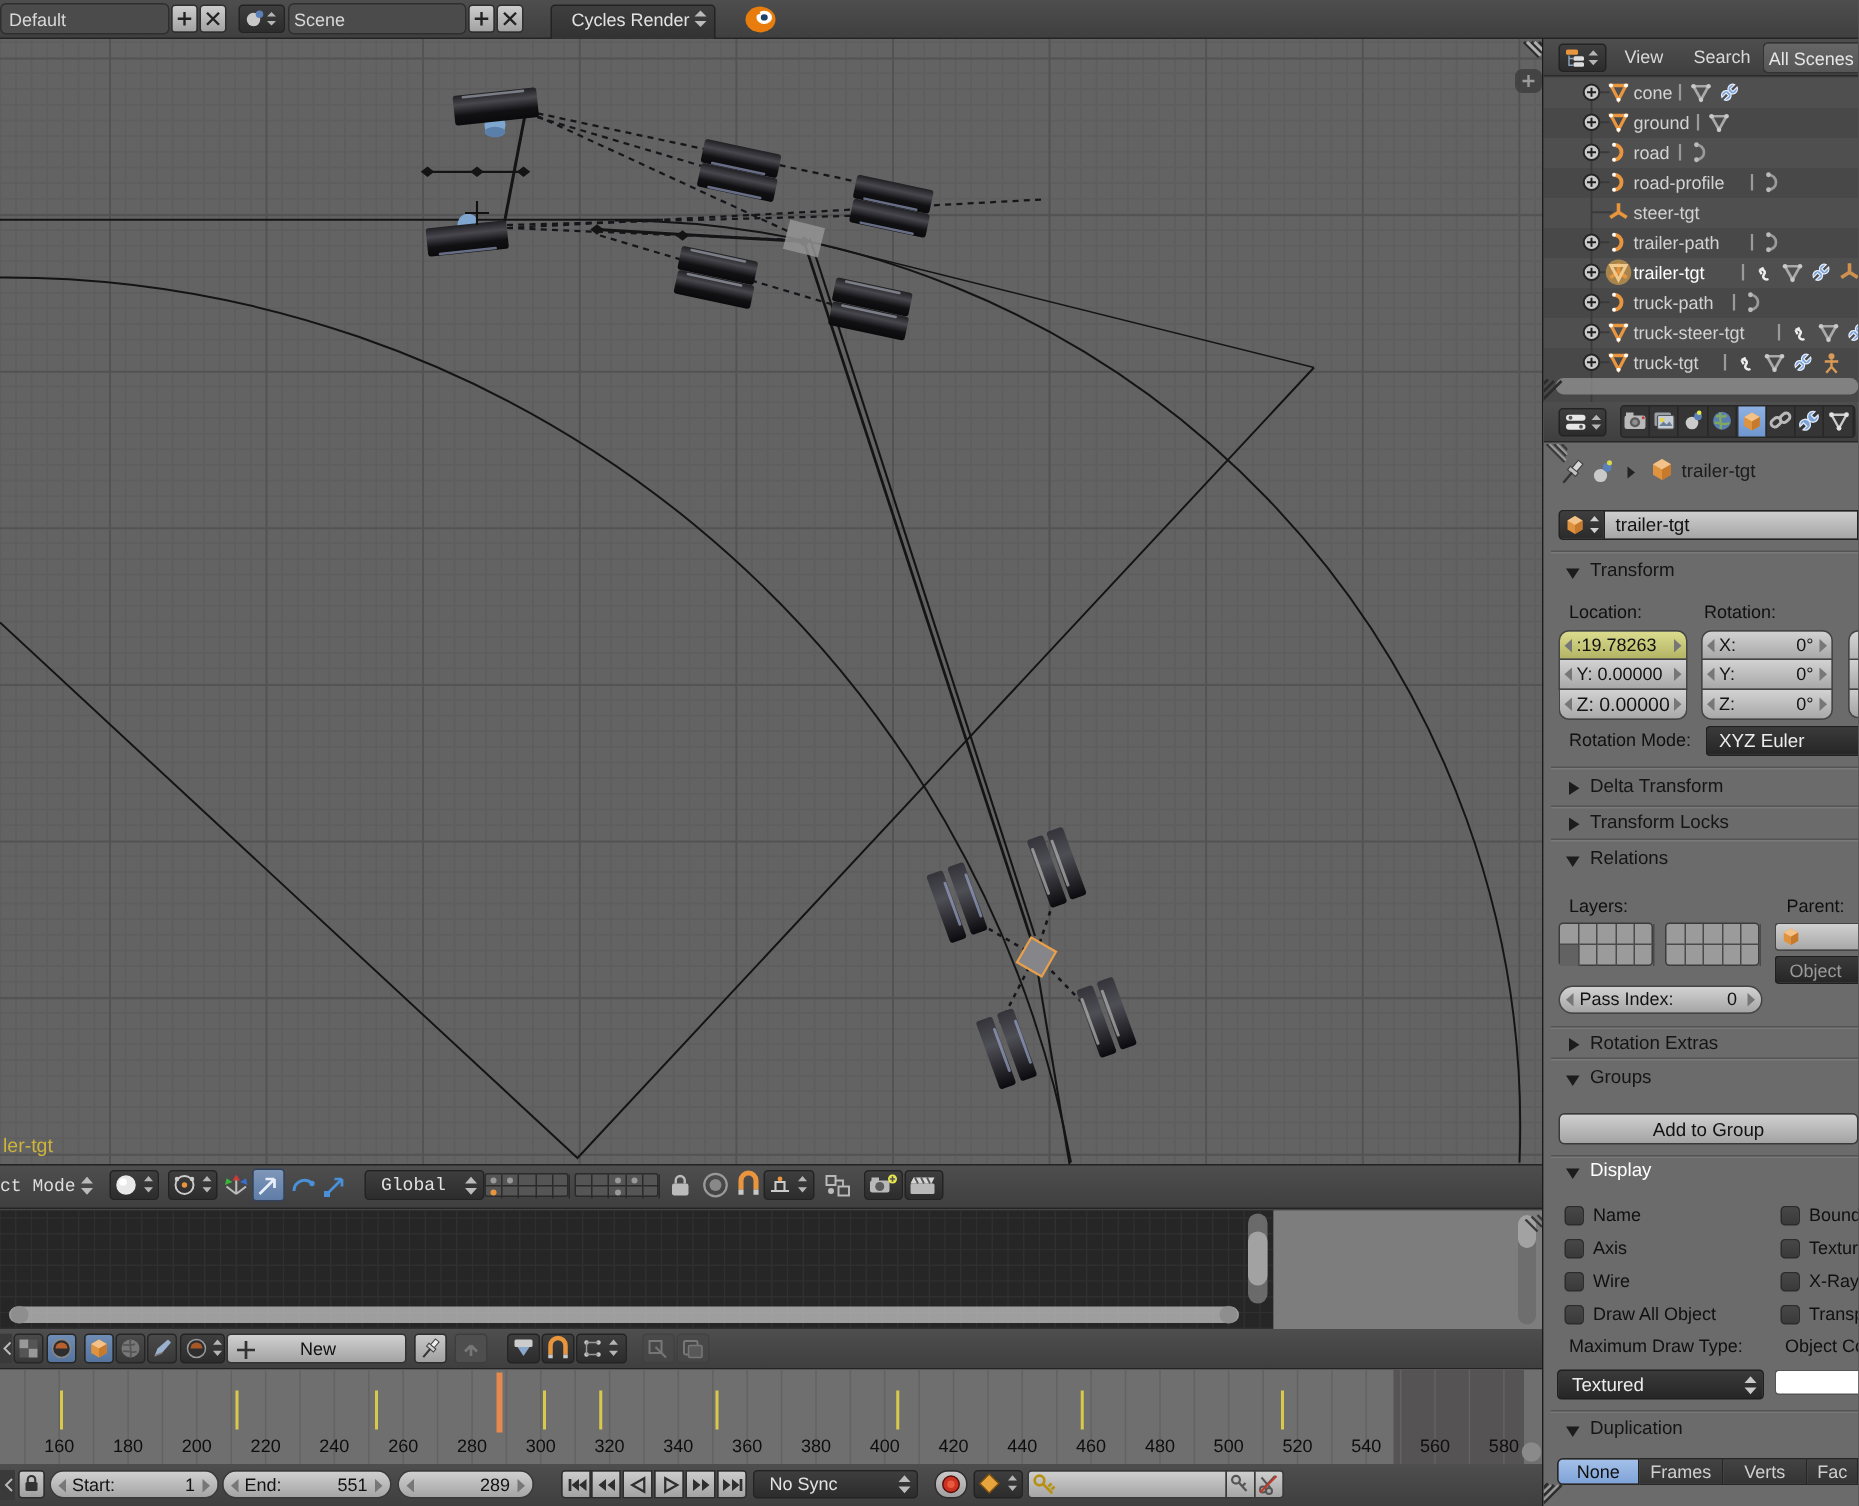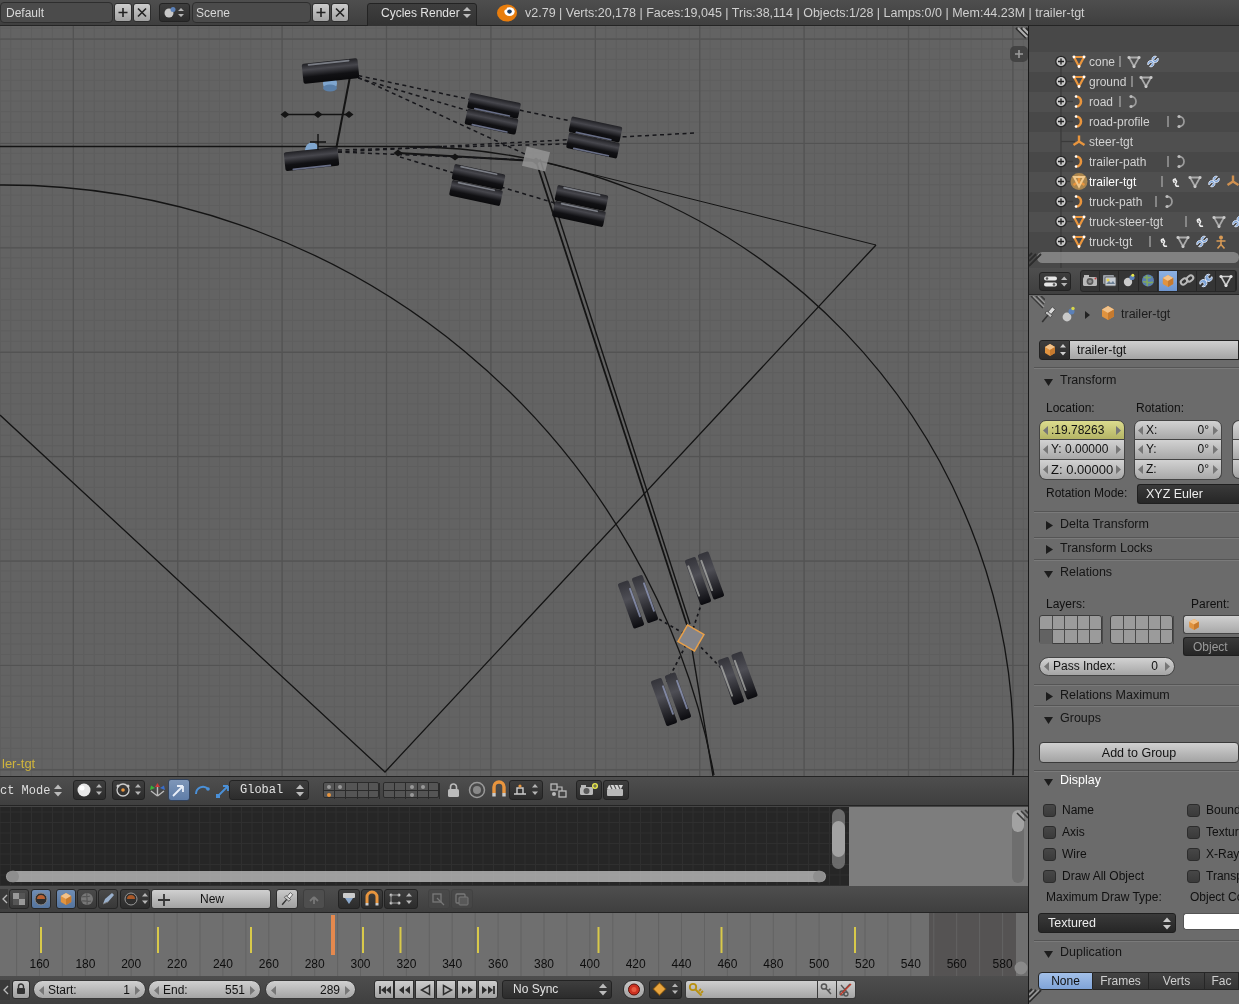--- a/index.html
+++ b/index.html
@@ -43,21 +43,20 @@
         <path d="M1 5l4-4 4 4z" fill="#bbb"></path>
         <path d="M1 8l4 4 4-4z" fill="#bbb"></path>
       </svg>
   </div>
   <svg class="abs" style="left:496px;top:3px;" width="22" height="20" viewBox="0 0 22 20">
     <ellipse cx="11" cy="10" rx="10" ry="8.6" fill="#e87d0d"></ellipse>
     <ellipse cx="13.5" cy="8.6" rx="5.2" ry="4.4" fill="#fff"></ellipse>
     <ellipse cx="13.5" cy="8.6" rx="2.3" ry="2.1" fill="#1f4067"></ellipse>
     <path d="M1 10 L9 3 l2 3z" fill="#e87d0d"></path>
   </svg>
-  <div class="abs" style="left:525px;top:6px;color:#cfcfcf;font-size:12.5px;">v2.79 | Verts:20,178 | Faces:19,045 | Tris:38,114 | Objects:1/28 | Lamps:0/0 | Mem:44.23M | trailer-tgt</div>
 </div>
 <div class="abs" id="view3d" style="left:0;top:26px;width:1028px;height:750px;background:#636363;">
     <svg width="1028" height="750" style="display:block">
 <defs>
 <linearGradient id="tireH" x1="0" y1="0" x2="0" y2="1">
  <stop offset="0" stop-color="#202024"></stop>
           <stop offset="0.32" stop-color="#47474d"></stop>
           <stop offset="0.68" stop-color="#111114"></stop>
           <stop offset="1" stop-color="#0a0a0c"></stop>
 </linearGradient>
@@ -227,21 +226,21 @@
         <path d="M4 16L14 6M14 6h-6M14 6v6" stroke="#e8eef8" stroke-width="1.8" fill="none"></path>
       </svg></div>
 <div class="abs" style="left:191px;top:2px;width:22px;height:22px;"><svg width="22" height="22">
         <path d="M5 15a7 7 0 0 1 12-5" stroke="#4a90d8" stroke-width="2" fill="none"></path>
         <circle cx="17" cy="10" r="1.8" fill="#4a90d8"></circle>
       </svg></div>
 <div class="abs" style="left:213px;top:2px;width:22px;height:22px;"><svg width="22" height="22">
         <path d="M5 17L15 7M15 7h-5M15 7v5" stroke="#4a90d8" stroke-width="1.8" fill="none"></path>
         <rect x="3" y="15" width="4" height="4" fill="#4a90d8"></rect>
       </svg></div>
-<div class="abs btn-dark" style="left:229px;top:3px;width:80px;height:20px;">
+<div class="abs btn-dark" style="left:243px;top:3px;width:80px;height:20px;">
       <span class="abs" style="left:10px;top:2px;">Global</span>
       <svg class="abs" style="right:3px;top:2px;" width="10" height="15">
         <path d="M1 6l4-4.5 4 4.5z" fill="#bbb"></path>
         <path d="M1 9l4 4.5 4-4.5z" fill="#bbb"></path>
       </svg>
     </div>
 <div class="abs" style="left:323px;top:5px;width:56px;height:16px;border:1px solid #2b2b2b;border-radius:2px;background:#555;">
       <div class="abs" style="left:0.0px;top:0px;width:11.2px;height:8px;border-right:1px solid #2b2b2b;border-bottom:1px solid #2b2b2b;">
         <div class="abs" style="left:3.2px;top:1.8px;width:4px;height:4px;border-radius:2px;background:#999;"></div>
       </div>
@@ -531,20 +530,34 @@
       </svg></div>
 <div class="abs" style="left:837px;top:4px;width:19px;height:19px;background:linear-gradient(#cfcfcf,#a5a5a5);border:1px solid #3a3a3a;border-left:none;border-radius:0 3px 3px 0;"><svg width="17" height="17">
         <circle cx="5" cy="12" r="2" fill="none" stroke="#555" stroke-width="1.3"></circle>
         <circle cx="9" cy="13" r="2" fill="none" stroke="#555" stroke-width="1.3"></circle>
         <path d="M6 10.5L13 3M10 11l-6-7" stroke="#555" stroke-width="1.3"></path>
         <path d="M3 14l11-11" stroke="#c03a2a" stroke-width="1.5"></path>
       </svg></div>
   </div>
 <div class="abs" style="left:1028px;top:26px;width:1px;height:978px;background:#1a1a1a;"></div>
 <div class="abs" id="outliner" style="left:1029px;top:26px;width:210px;height:242px;background:#484848;overflow:hidden;">
+  <div class="abs hdr" style="left:0;top:0;width:210px;height:25px;border-bottom:1px solid #2a2a2a;">
+    <div class="abs btn-dark" style="left:10px;top:3px;width:32px;height:19px;">
+      <svg width="30" height="17">
+          <rect x="4" y="3" width="8" height="3.5" rx="1" fill="#e8953e"></rect>
+          <rect x="9" y="7.5" width="7" height="3" rx="1" fill="#ddd"></rect>
+          <rect x="9" y="11.5" width="7" height="3" rx="1" fill="#ddd"></rect>
+          <path d="M6 7v6.5h3M6 9h3" stroke="#8aa0bd" stroke-width="1" fill="none"></path>
+          <path d="M22 7l3.2-3.5 3.2 3.5zM22 10l3.2 3.5 3.2-3.5z" fill="#b5b5b5" transform="translate(-3,0)"></path>
+        </svg>
+    </div>
+    <div class="abs ltxt" style="left:54px;top:5px;">View</div>
+    <div class="abs ltxt" style="left:100px;top:5px;">Search</div>
+    <div class="abs" style="left:146px;top:2px;width:64px;height:21px;background:linear-gradient(#666,#565656);border:1px solid #333;border-radius:4px 0 0 4px;border-right:none;color:#e6e6e6;font-size:12px;text-align:center;line-height:20px;">All Scenes</div>
+  </div>
   <svg class="abs" style="left:0;top:25px;" width="210" height="217">
       <rect x="0" y="1" width="210" height="20" fill="#4f4f4f"></rect>
 <rect x="0" y="21" width="210" height="20" fill="#484848"></rect>
 <rect x="0" y="41" width="210" height="20" fill="#4f4f4f"></rect>
 <rect x="0" y="61" width="210" height="20" fill="#484848"></rect>
 <rect x="0" y="81" width="210" height="20" fill="#4f4f4f"></rect>
 <rect x="0" y="101" width="210" height="20" fill="#484848"></rect>
 <rect x="0" y="121" width="210" height="20" fill="#4f4f4f"></rect>
 <rect x="0" y="141" width="210" height="20" fill="#484848"></rect>
 <rect x="0" y="161" width="210" height="20" fill="#4f4f4f"></rect>
@@ -901,21 +914,21 @@
       <svg class="abs" style="right:3px;top:4px;" width="7" height="9">
         <path d="M1 0L6 4.5L1 9z" fill="#777"></path>
       </svg>
       <div class="abs" style="left:13px;top:1px;font-size:12px;color:#121212;text-align:center;">Pass Index:</div>
       <div class="abs" style="right:16px;top:1px;font-size:12px;color:#121212;">0</div>
     </div>
 <div class="abs" style="left:5px;top:416px;width:205px;height:1px;background:#555;box-shadow:0 1px 0 #7a7a7a;"></div>
 <svg class="abs" style="left:15px;top:424px;" width="10" height="10">
       <path d="M2 0v9l7-4.5z" fill="#1c1c1c"></path>
     </svg>
-    <div class="abs" style="left:31px;top:420px;font-size:12.5px;color:#151515;">Relations Maximum</div>
+    <div class="abs" style="left:31px;top:420px;font-size:12.5px;color:#151515;">Rotation Extras</div>
 <div class="abs" style="left:5px;top:437px;width:205px;height:1px;background:#555;box-shadow:0 1px 0 #7a7a7a;"></div>
 <svg class="abs" style="left:15px;top:447px;" width="10" height="10">
       <path d="M0 2h9L4.5 9z" fill="#1c1c1c"></path>
     </svg>
     <div class="abs" style="left:31px;top:443px;font-size:12.5px;color:#151515;">Groups</div>
 <div class="abs" style="left:10px;top:474px;width:200px;height:21px;background:linear-gradient(#d0d0d0,#a3a3a3);border:1px solid #3a3a3a;border-radius:4px;text-align:center;font-size:12.5px;color:#111;line-height:20px;">Add to Group</div>
 <div class="abs" style="left:5px;top:502px;width:205px;height:1px;background:#555;box-shadow:0 1px 0 #7a7a7a;"></div>
 <svg class="abs" style="left:15px;top:509px;" width="10" height="10">
       <path d="M0 2h9L4.5 9z" fill="#1c1c1c"></path>
     </svg>

